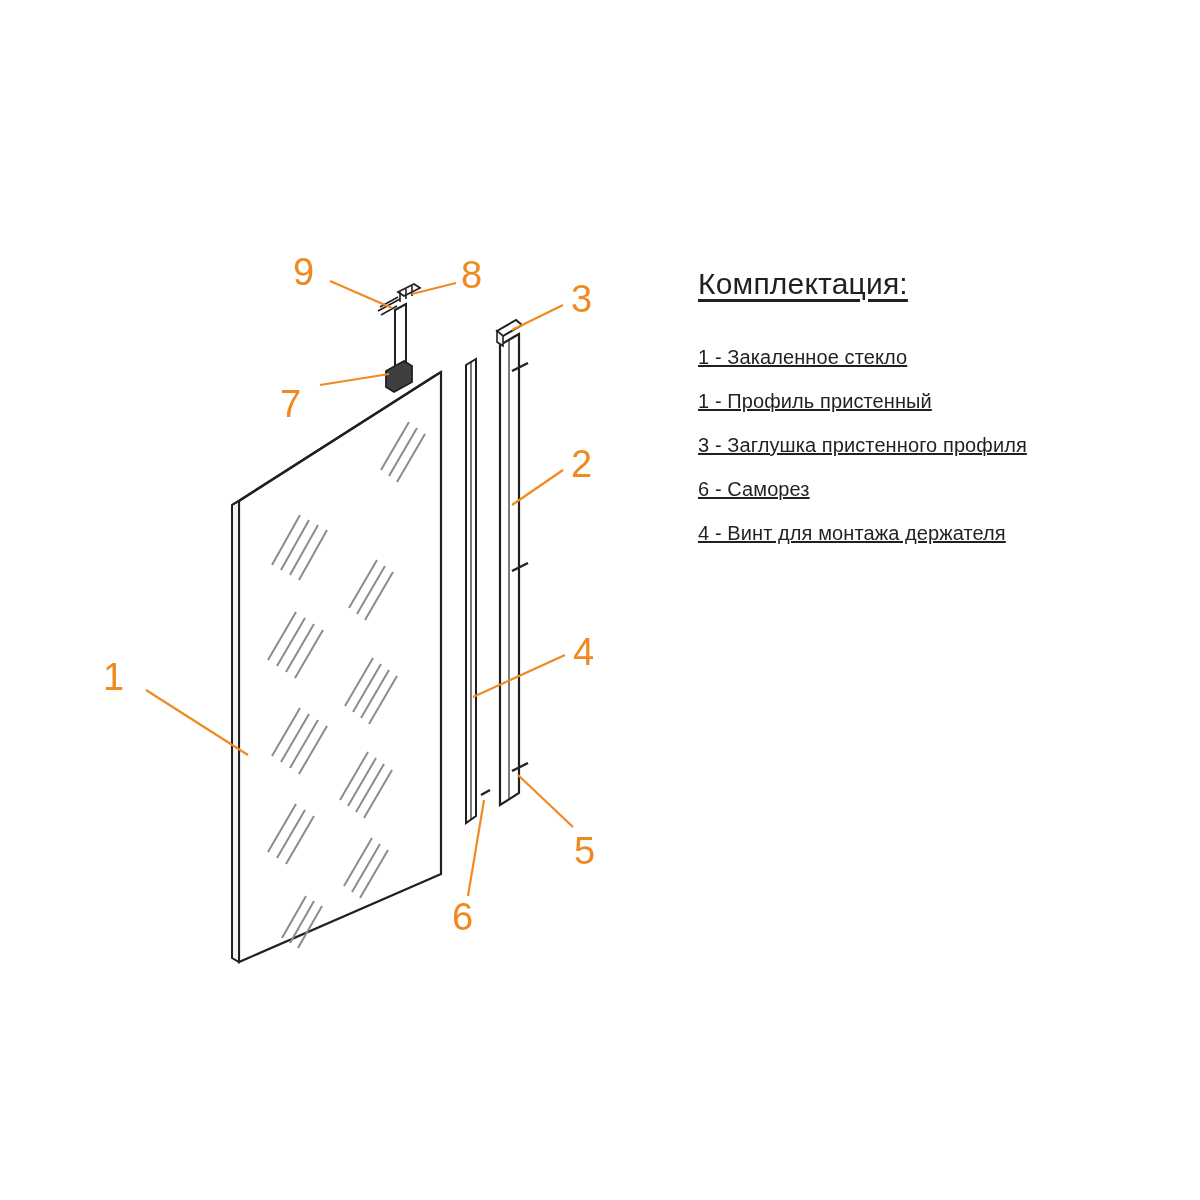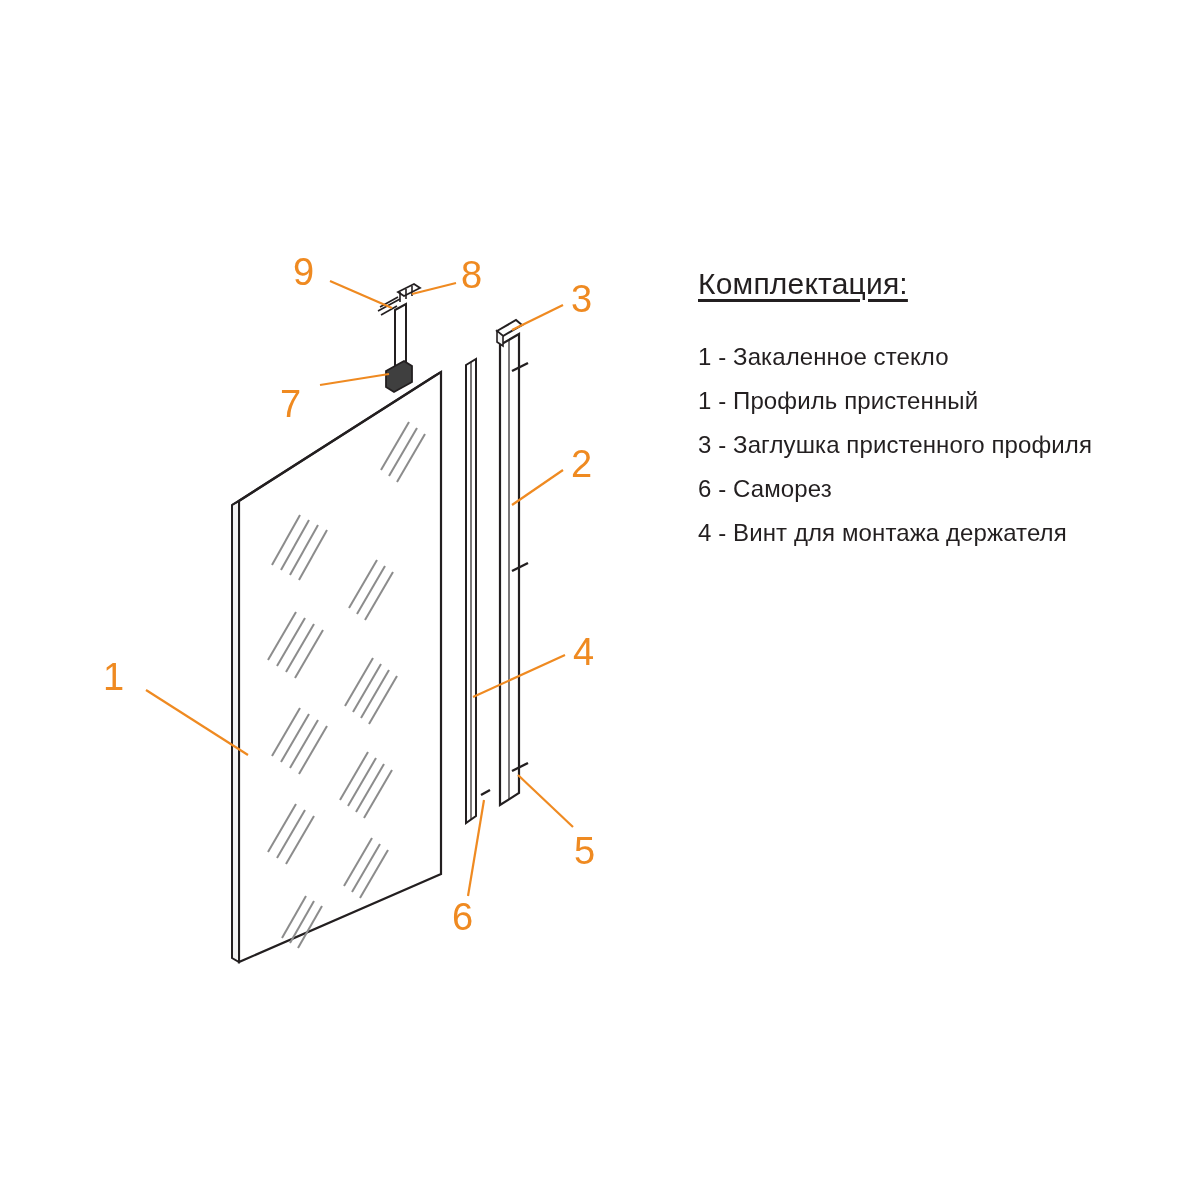--- a/index.html
+++ b/index.html
@@ -40,25 +40,26 @@
     text-underline-offset: 5px;
     margin: 0 0 34px 0;
     letter-spacing: 0.2px;
   }
   .legend-list {
     list-style: none;
     margin: 0;
     padding: 0;
   }
   .legend-item {
-    font-size: 24px;
+    font-size: 20px;
     line-height: 44px;
     color: #231f20;
     white-space: normal;
     letter-spacing: 0.1px;
+    text-decoration: underline;
   }
   .callout-num {
     font-size: 38px;
     fill: #ef8a21;
     font-family: "Liberation Sans", sans-serif;
   }
 </style>
 </head>
 <body>
 

